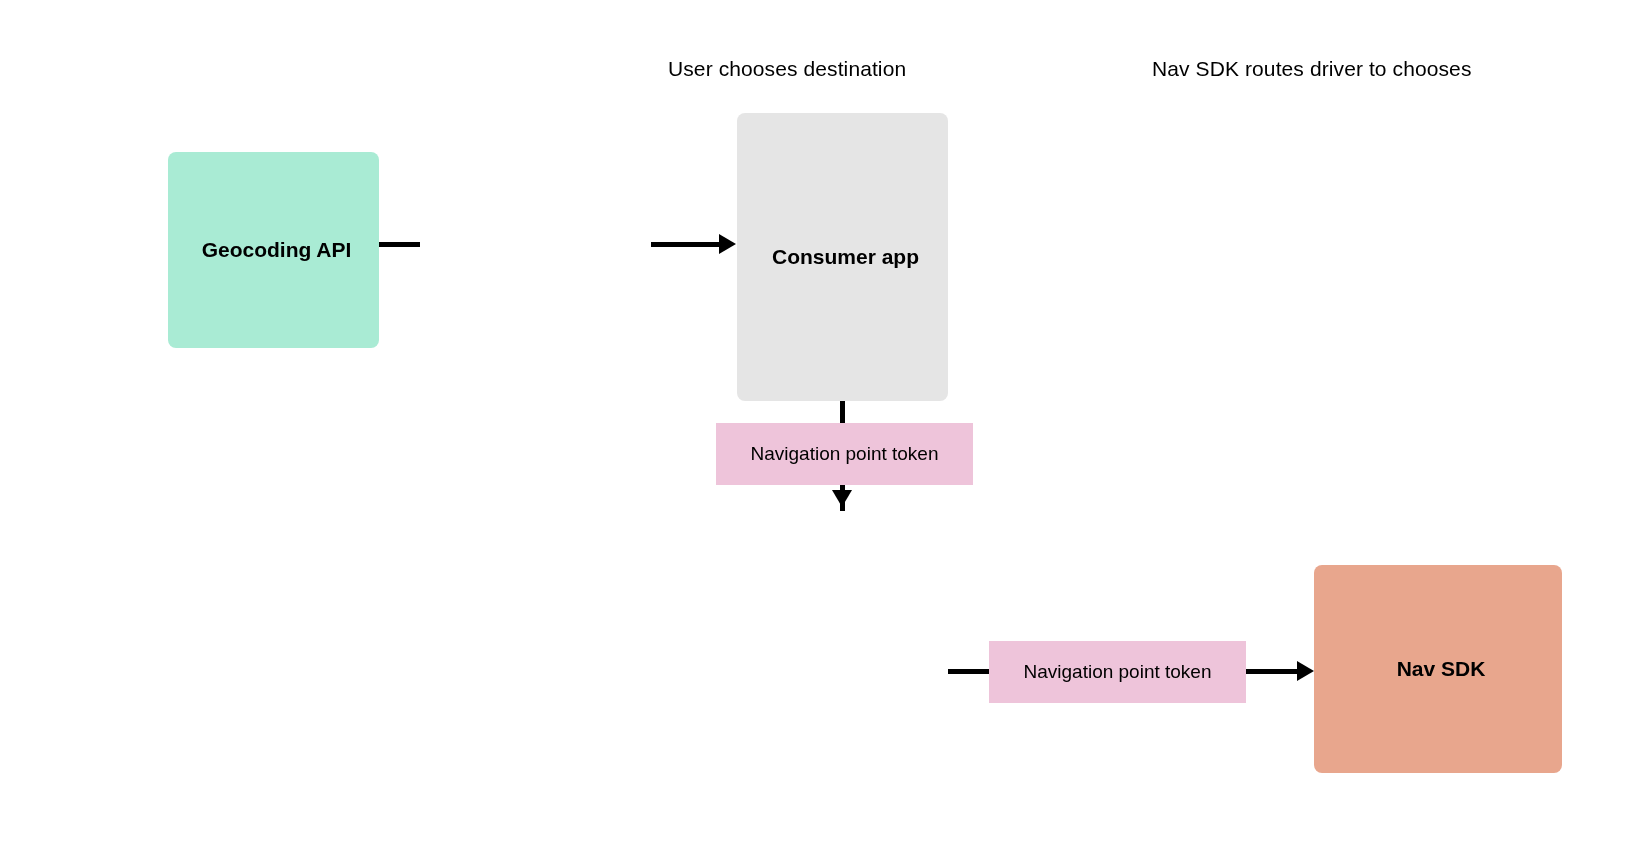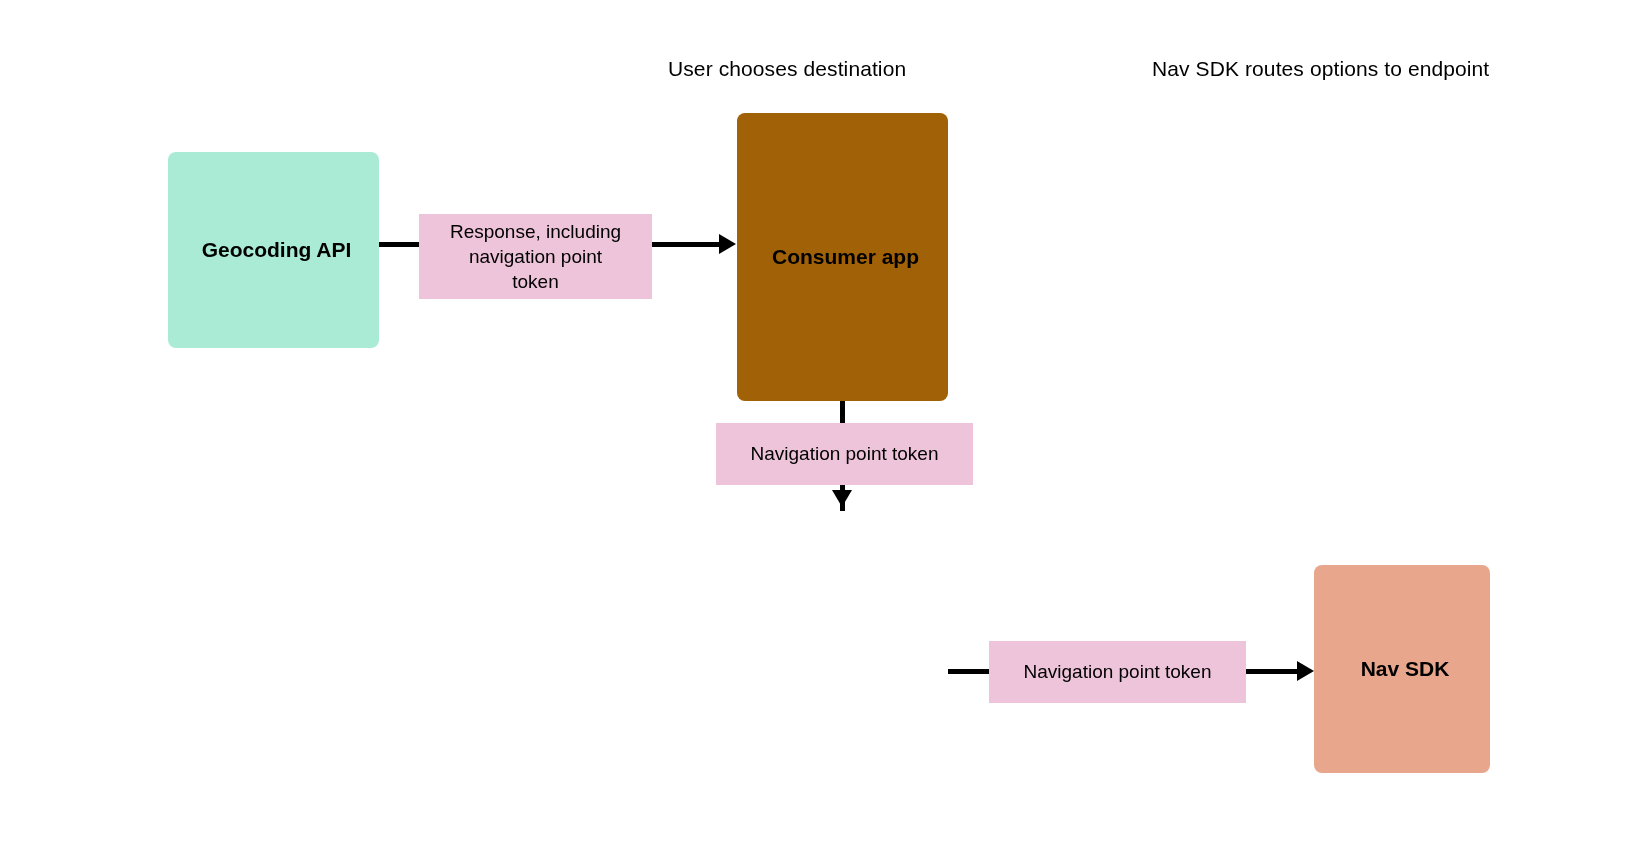--- a/index.html
+++ b/index.html
@@ -54,30 +54,30 @@
   }
 
   #node-geocoding {
     left: 168px; top: 152px;
     width: 211px; height: 196px;
     background: #a9ebd4;
   }
   #node-consumer {
     left: 737px; top: 113px;
     width: 211px; height: 288px;
-    background: #a16207;
+    background: #e5e5e5;
   }
   #node-driver {
     left: 737px; top: 508px;
     width: 211px; height: 308px;
     background: #82c2f0;
   }
   #node-navsdk {
     left: 1314px; top: 565px;
-    width: 176px; height: 208px;
+    width: 248px; height: 208px;
     background: #e8a68d;
   }
 
   
   .edge-label {
     position: absolute;
     background: #eec4da;
     display: flex;
     align-items: center;
     justify-content: center;
@@ -153,21 +153,21 @@
   #edge-to-navsdk-head { left: 1297px; top: 661px; }
 </style>
 </head>
 <body>
 
 <div id="canvas">
 
 
   <div class="col-header" id="hdr-2">User chooses destination</div>
 
-  <div class="col-header" id="hdr-3">Nav SDK routes options to endpoint</div>
+  <div class="col-header" id="hdr-3">Nav SDK routes driver to chooses</div>
 
   <div class="connector">
     <div class="arrow-line" id="edge-geo-stub"></div>
   </div>
 
   <div class="connector">
     <div class="arrow-line" id="edge-to-consumer-line"></div>
     <div class="arrow-head right" id="edge-to-consumer-head"></div>
   </div>
 
@@ -195,23 +195,20 @@
 
   <div class="node" id="node-consumer">
     <div class="node-label">Consumer app</div>
   </div>
 
 
   <div class="node" id="node-navsdk">
     <div class="node-label">Nav SDK</div>
   </div>
 
-  <div class="edge-label" id="label-response">
-    <span>Response, including<br>navigation point<br>token</span>
-  </div>
 
   <div class="edge-label" id="label-token-1">
     <span>Navigation point token</span>
   </div>
 
   <div class="edge-label" id="label-token-2">
     <span>Navigation point token</span>
   </div>
 
 </div>

